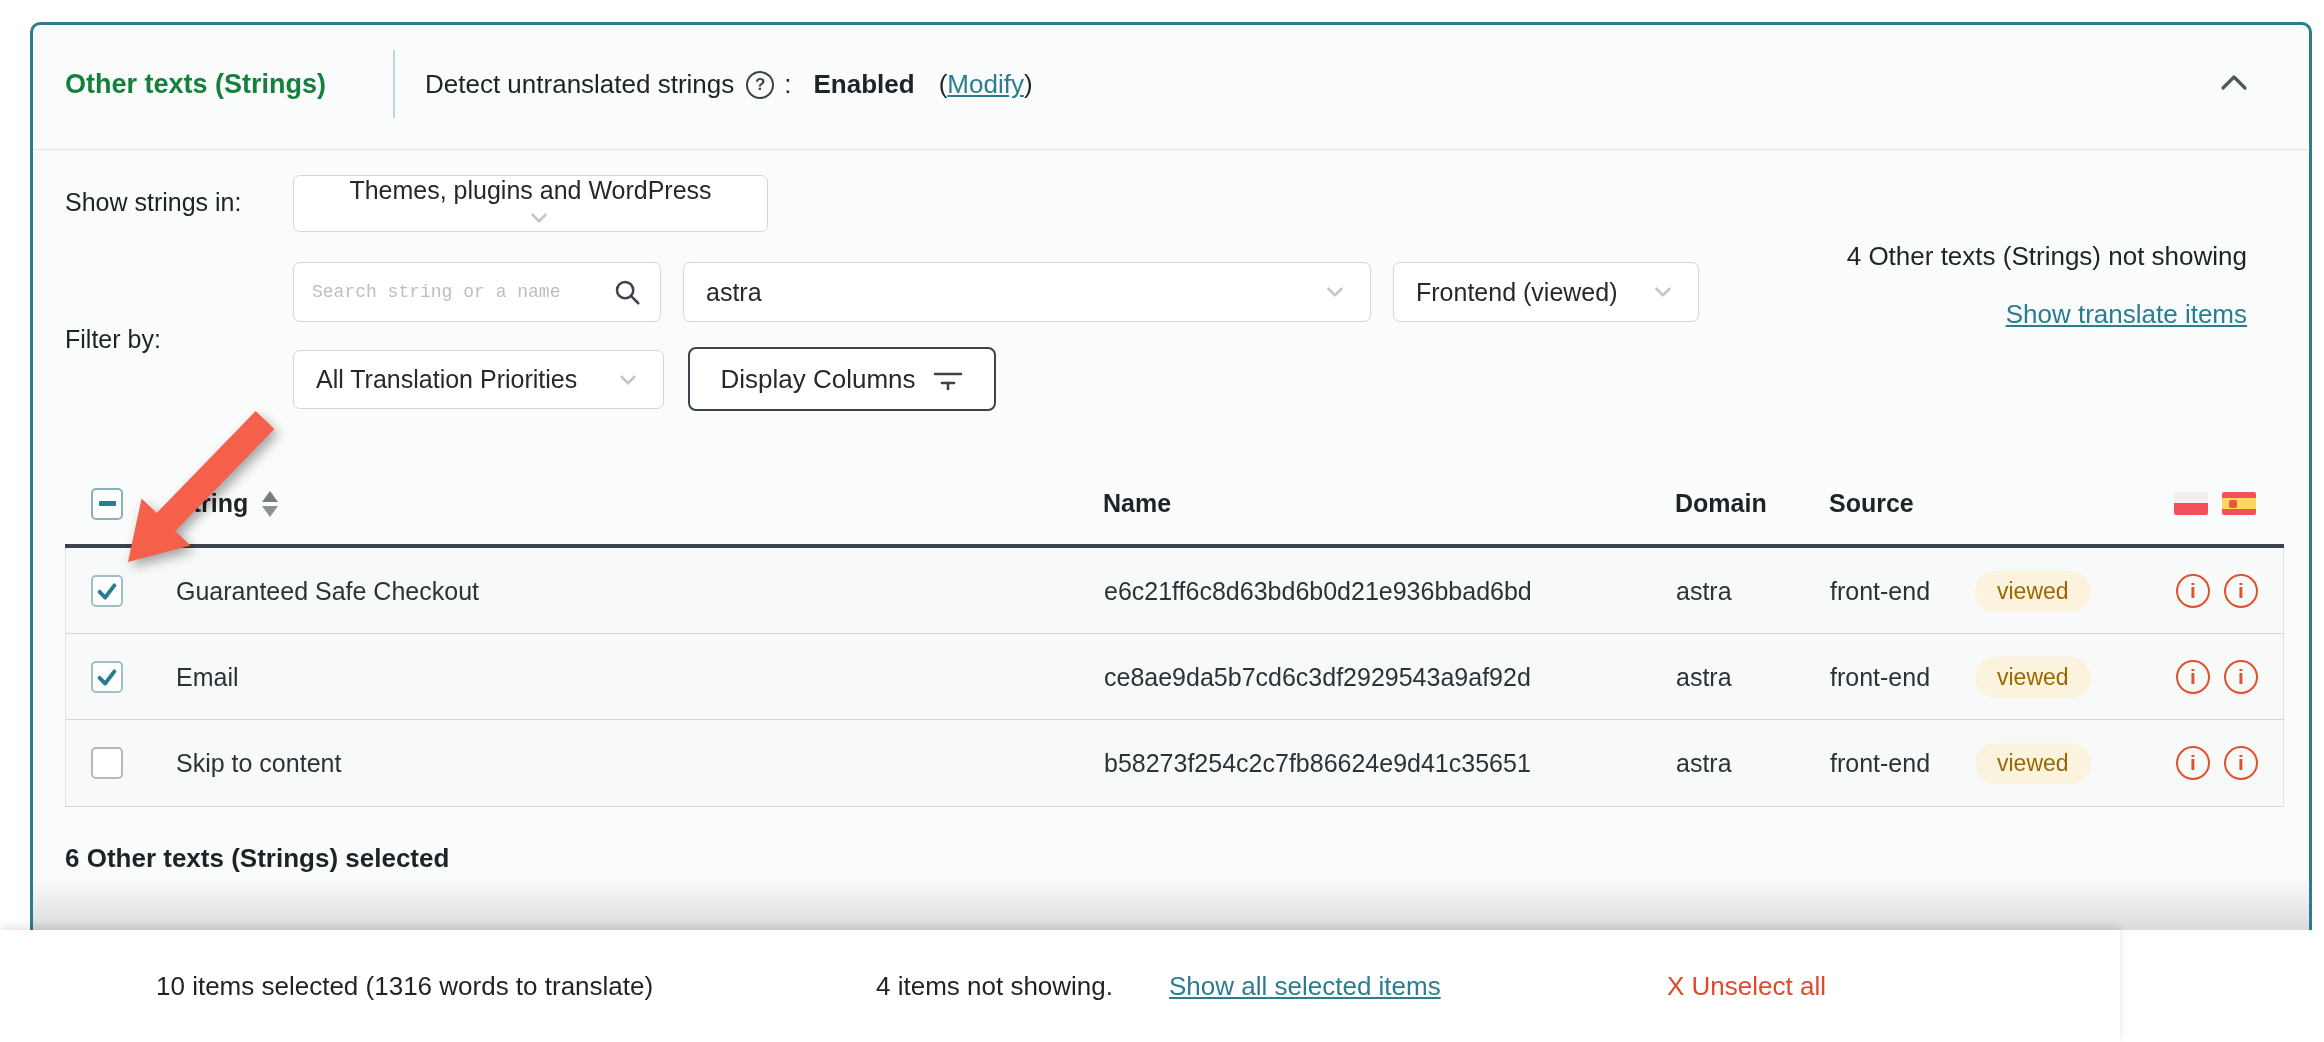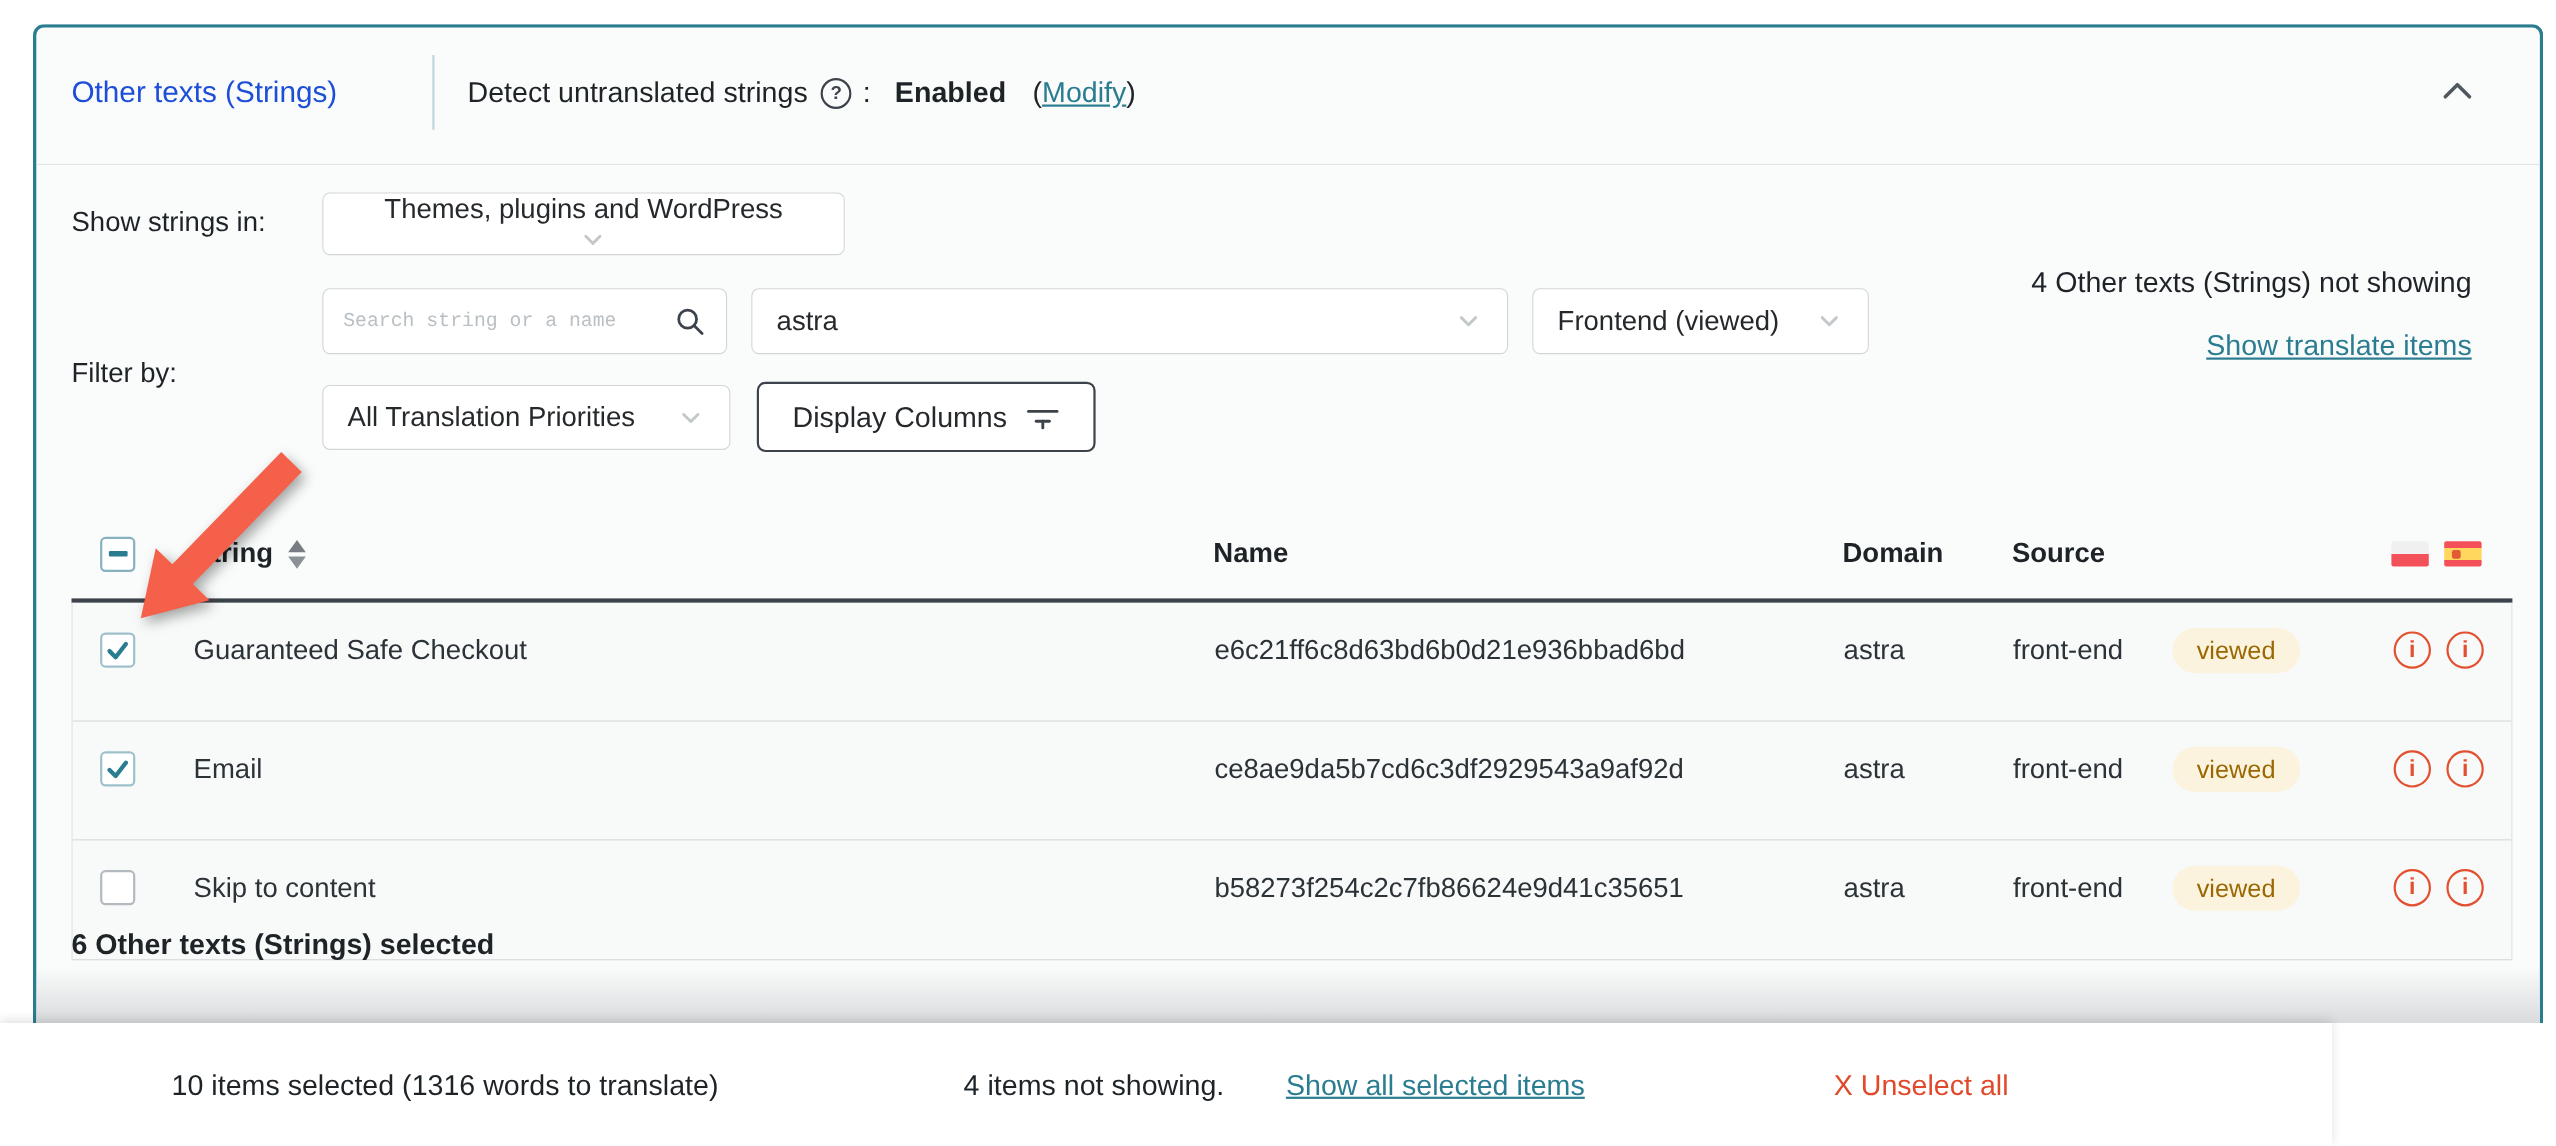--- a/index.html
+++ b/index.html
@@ -11,21 +11,21 @@
   }
   .stage { position:relative; width:2324px; height:1042px; overflow:hidden; background:#fff; }
 
   
   .panel {
     position:absolute; left:30px; top:22px; width:2282px; height:908px;
     background:#fafbfb; border:3px solid #2a7d90; border-bottom:none;
     border-radius:10px 10px 0 0; overflow:hidden;
   }
   .panel-header { position:absolute; left:0; top:0; width:100%; height:124px; }
-  .panel-title { position:absolute; left:32px; top:44px; font-size:27px; font-weight:400; color:#1d4ed8; }
+  .panel-title { position:absolute; left:32px; top:44px; font-size:27px; font-weight:700; color:#15803d; }
   .header-vdiv { position:absolute; left:360px; top:25px; width:2px; height:68px; background:#bcd7dc; }
   .detect-wrap { position:absolute; left:392px; top:44px; display:flex; align-items:center; font-size:26px; color:#1d2327; }
   .help-icon { display:inline-flex; align-items:center; justify-content:center; width:28px; height:28px;
     border:2px solid #3c434a; border-radius:50%; font-size:17px; font-weight:700; color:#3c434a; margin-left:12px; }
   .detect-colon { margin-left:10px; }
   .detect-status { margin-left:22px; font-weight:700; }
   .modify-group { margin-left:24px; }
   .modify-link { color:#2a7d91; text-decoration:underline; cursor:pointer; }
   .collapse-btn { position:absolute; right:60px; top:46px; width:30px; height:24px; cursor:pointer; }
   .header-hdiv { position:absolute; left:0; top:124px; width:100%; height:1px; background:#e3e6e7; }
@@ -47,21 +47,21 @@
   .show-selected-link { display:inline-block; margin-top:16px; color:#2a7d91; text-decoration:underline; font-size:26px; cursor:pointer; }
 
   
   .thead { position:absolute; left:32px; top:438px; width:2219px; height:81px; }
   .th { position:absolute; top:0; height:81px; display:flex; align-items:center; font-size:25px; font-weight:700; color:#1d2327; }
   .sort-icon { display:inline-flex; flex-direction:column; gap:4px; margin-left:14px; }
   .tri-up { width:0; height:0; border-left:8px solid transparent; border-right:8px solid transparent; border-bottom:11px solid #787d82; }
   .tri-down { width:0; height:0; border-left:8px solid transparent; border-right:8px solid transparent; border-top:11px solid #8c9196; }
   .thead-border { position:absolute; left:32px; top:519px; width:2219px; height:4px; background:#3c434a; }
   .tbody { position:absolute; left:32px; top:523px; width:2219px; border-left:1px solid #e0e3e4; border-right:1px solid #e0e3e4; border-bottom:1px solid #d5d8d9; background:#f8f9f9; }
-  .trow { position:relative; height:108px; border-bottom:1px solid #d5d8d9; }
+  .trow { position:relative; height:86px; border-bottom:1px solid #d5d8d9; }
   .trow:last-child { border-bottom:none; }
   .cell { position:absolute; top:0; height:86px; display:flex; align-items:center; font-size:25px; color:#2c3338; }
 
   .checkbox { width:32px; height:32px; background:#fff; border-radius:5px; display:flex; align-items:center; justify-content:center; cursor:pointer; }
   .cb-header { border:2px solid #87b1bf; }
   .cb-row { border:2px solid #9fc0cb; }
   .cb-row.unchecked { border:2px solid #b2babf; }
   .cb-dash { width:17px; height:5px; background:#2a7d90; border-radius:1px; }
   .cb-tick { display:none; }
   .checkbox.checked .cb-tick { display:block; }

